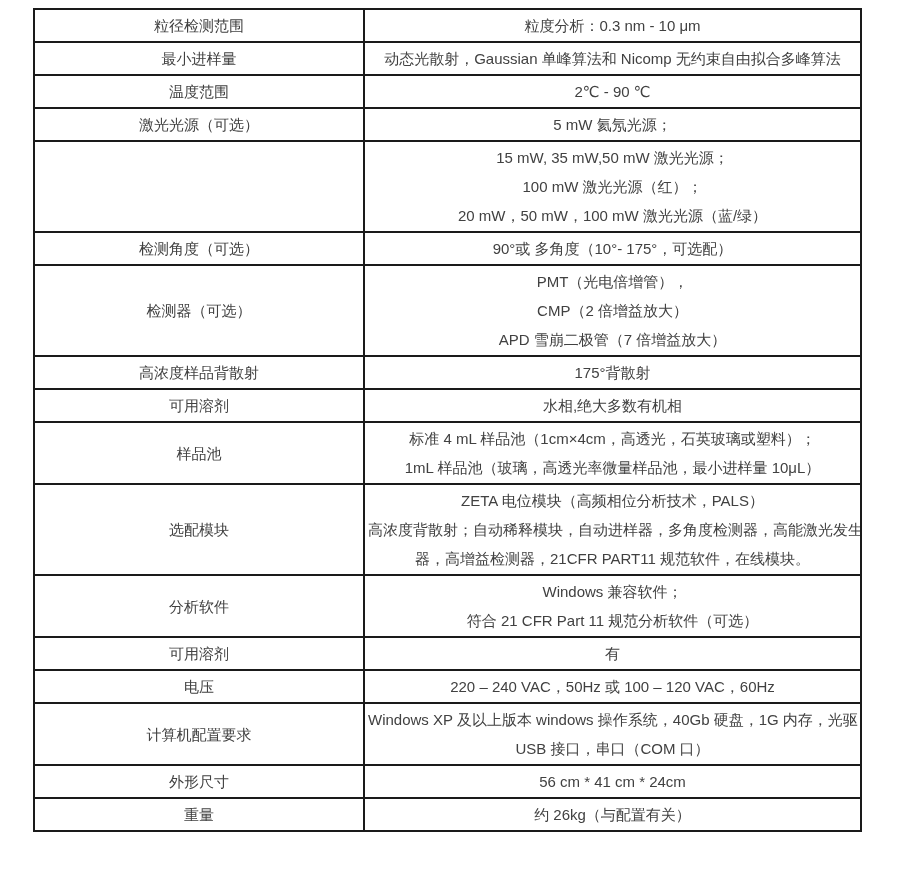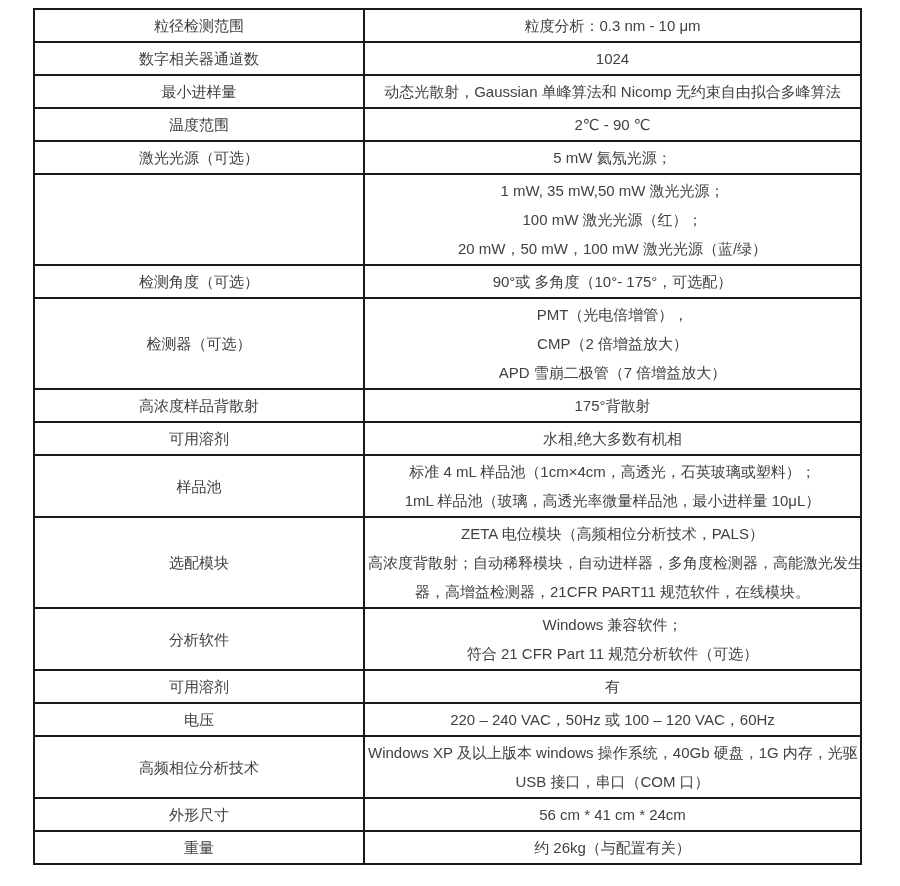--- a/index.html
+++ b/index.html
@@ -58,47 +58,41 @@
   <div class="table-wrap">
     <table class="spec">
       <tbody>
           <tr>
             <td class="label-cell">粒径检测范围</td>
             <td class="value-cell">
               <div class="value-line">粒度分析：0.3 nm - 10 μm</div>
             </td>
           </tr>
           <tr>
-            <td class="label-cell">数字相关器通道数</td>
-            <td class="value-cell">
-              <div class="value-line">1024</div>
-            </td>
-          </tr>
-          <tr>
             <td class="label-cell">最小进样量</td>
             <td class="value-cell">
               <div class="value-line">动态光散射，Gaussian 单峰算法和 Nicomp 无约束自由拟合多峰算法</div>
             </td>
           </tr>
           <tr>
             <td class="label-cell">温度范围</td>
             <td class="value-cell">
               <div class="value-line">2℃ - 90 ℃</div>
             </td>
           </tr>
           <tr>
             <td class="label-cell">激光光源（可选）</td>
             <td class="value-cell">
               <div class="value-line">5 mW 氦氖光源；</div>
             </td>
           </tr>
           <tr>
             <td class="label-cell"></td>
             <td class="value-cell">
-              <div class="value-line">1 mW, 35 mW,50 mW 激光光源；</div>
+              <div class="value-line">15 mW, 35 mW,50 mW 激光光源；</div>
               <div class="value-line">100 mW 激光光源（红）；</div>
               <div class="value-line">20 mW，50 mW，100 mW 激光光源（蓝/绿）</div>
             </td>
           </tr>
           <tr>
             <td class="label-cell">检测角度（可选）</td>
             <td class="value-cell">
               <div class="value-line">90°或 多角度（10°- 175°，可选配）</div>
             </td>
           </tr>
@@ -150,21 +144,21 @@
               <div class="value-line">有</div>
             </td>
           </tr>
           <tr>
             <td class="label-cell">电压</td>
             <td class="value-cell">
               <div class="value-line">220 – 240 VAC，50Hz 或 100 – 120 VAC，60Hz</div>
             </td>
           </tr>
           <tr>
-            <td class="label-cell">高频相位分析技术</td>
+            <td class="label-cell">计算机配置要求</td>
             <td class="value-cell">
               <div class="value-line">Windows XP 及以上版本 windows 操作系统，40Gb 硬盘，1G 内存，光驱</div>
               <div class="value-line">USB 接口，串口（COM 口）</div>
             </td>
           </tr>
           <tr>
             <td class="label-cell">外形尺寸</td>
             <td class="value-cell">
               <div class="value-line">56 cm * 41 cm * 24cm</div>
             </td>

